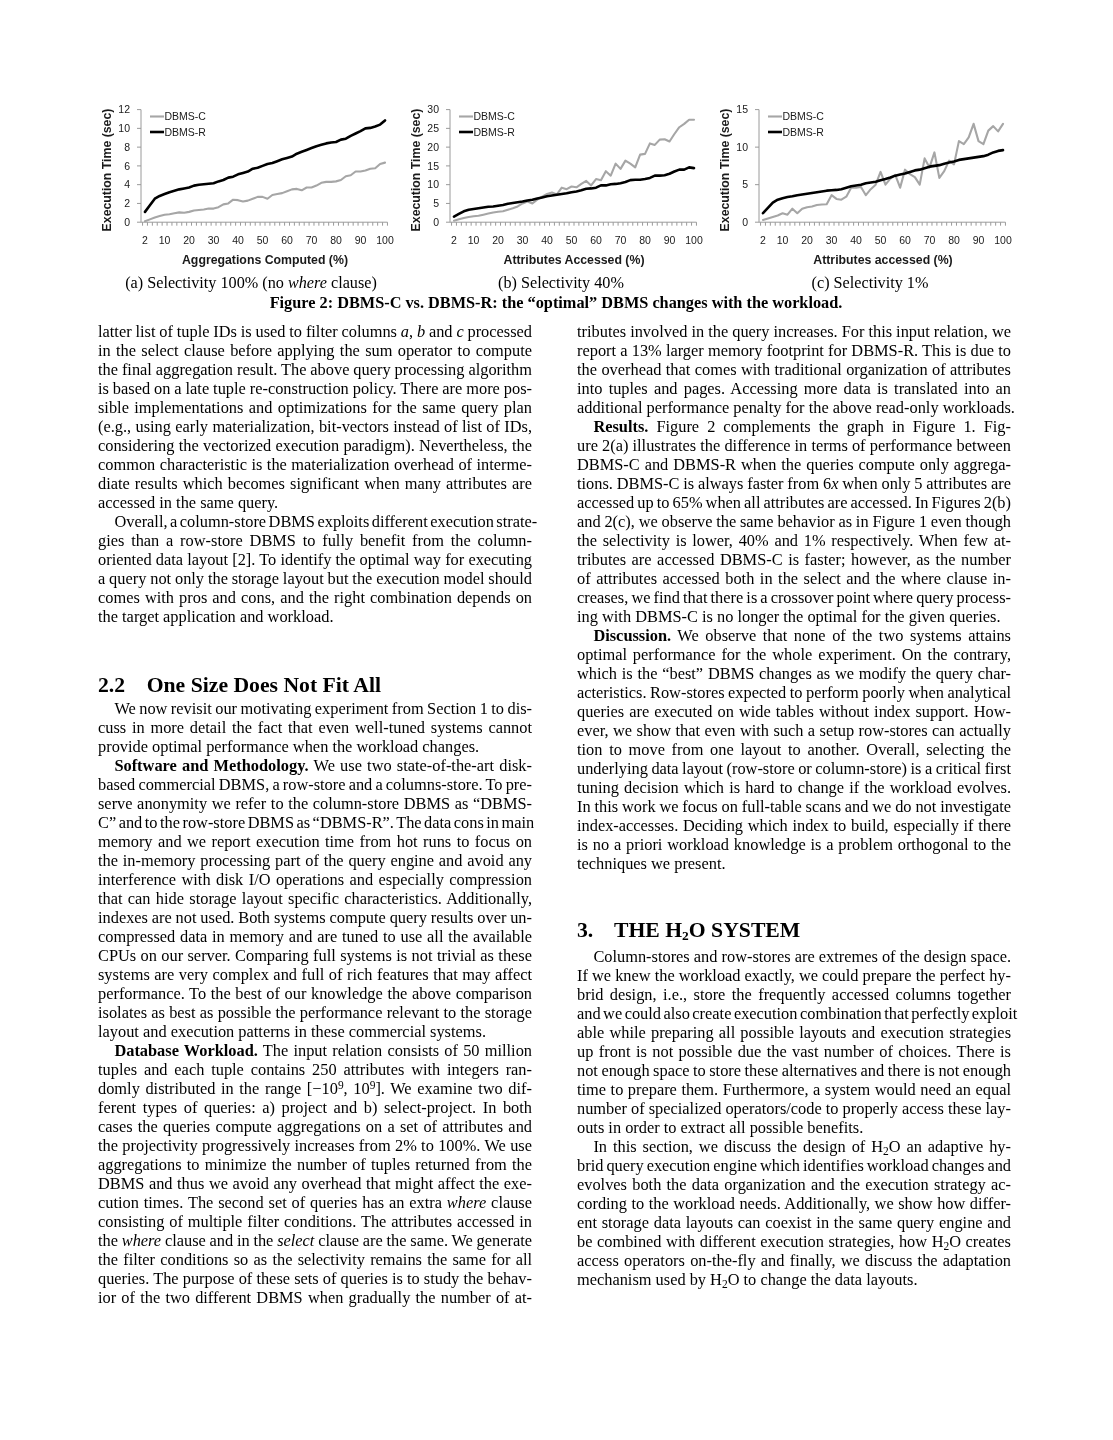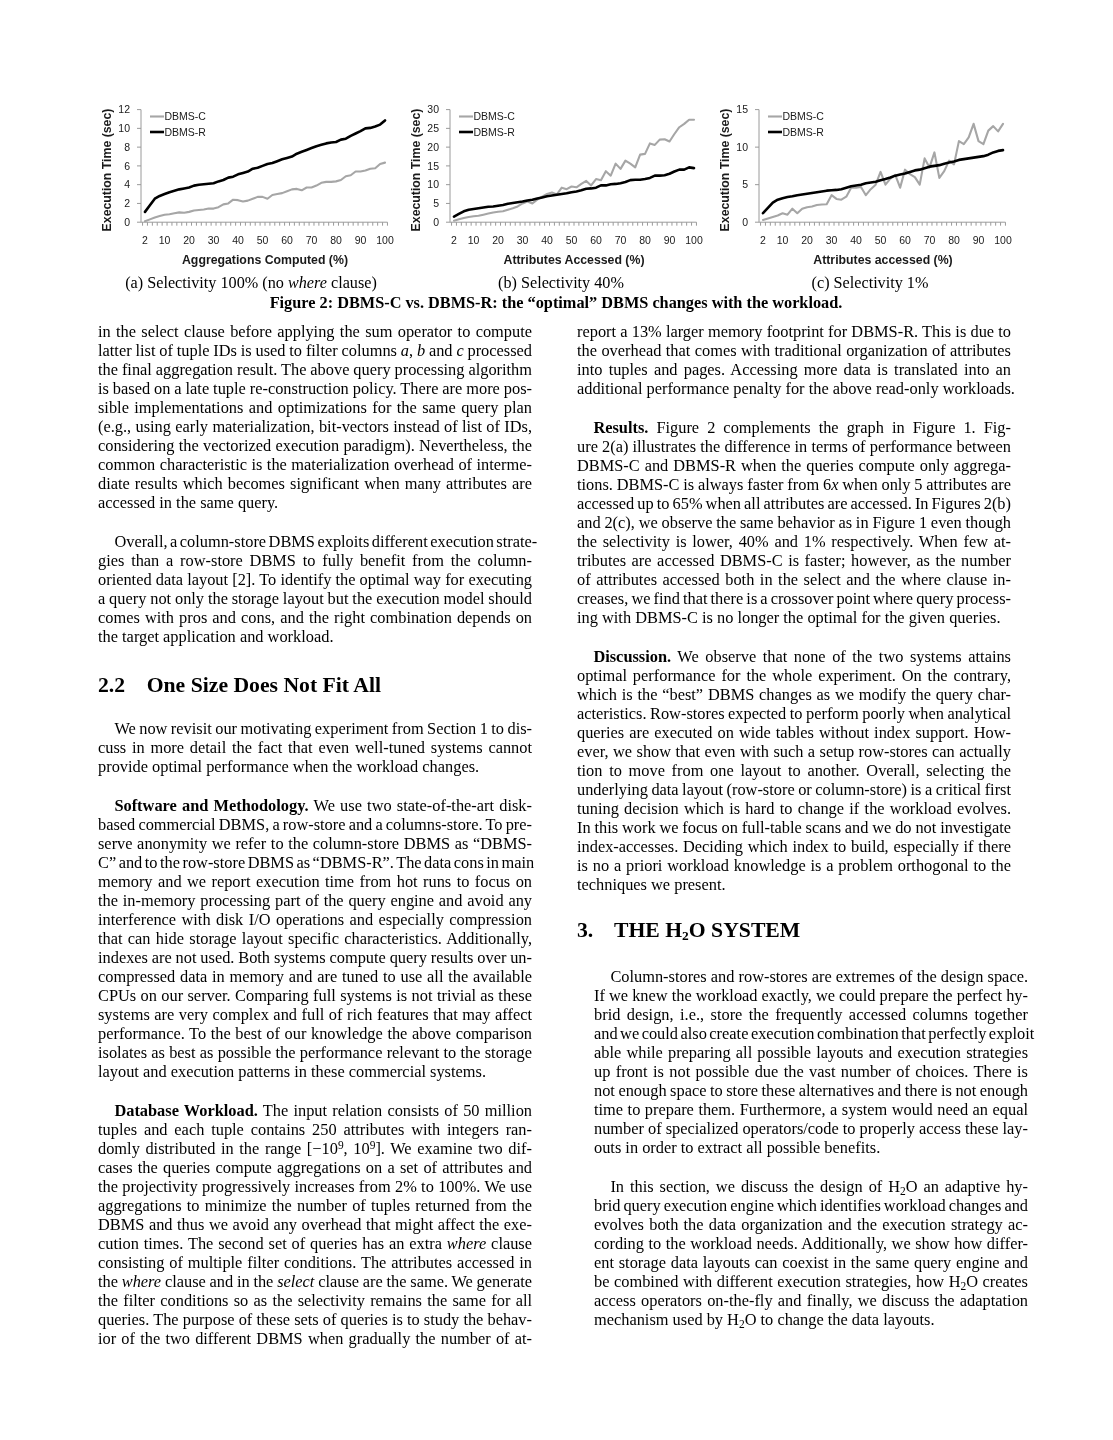--- a/index.html
+++ b/index.html
@@ -25,21 +25,21 @@
     position:absolute; top:293px; left:556px; transform:translateX(-50%);
     font-size:16.3px; line-height:19px; font-weight:bold; white-space:nowrap;
   }
 
   .col { position:absolute; width:434px; font-size:16.37px; line-height:19px; }
   .line {
     height:19px; white-space:nowrap; text-align:justify; text-align-last:justify;
     word-spacing:-1.6px;
   }
   .line.last { text-align-last:left; word-spacing:0; }
-  .para.indent .line:first-child { text-indent:16.4px;margin-top:20px; }
+  .para.indent .line:first-child { text-indent:16.4px; }
   .line sup, .line sub, .sec-title sub { font-size:70%; line-height:0; }
   .line sup { vertical-align:0.45em; }
   .line sub { vertical-align:-0.25em; }
 
   .sec-heading {
     position:absolute; font-weight:bold; font-size:21.7px; line-height:26px; white-space:nowrap;
   }
   .sec-heading .sec-num { position:absolute; left:0; top:0; }
   .sec-heading .sec-title { position:absolute; top:0; }
   .sec-title sub { vertical-align:-0.2em; font-size:62%; }
@@ -306,22 +306,22 @@
     <text x="69.5" y="37.8" class="legend-label">DBMS-R</text>
   </svg>
 
 <div class="subcaption" style="left:251px"><span>(a) Selectivity 100% (no </span><i>where</i><span> clause)</span></div>
 <div class="subcaption" style="left:561px"><span>(b) Selectivity 40%</span></div>
 <div class="subcaption" style="left:870px"><span>(c) Selectivity 1%</span></div>
 <div class="caption">Figure 2: DBMS-C vs. DBMS-R: the “optimal” DBMS changes with the workload.</div>
 
 <div class="col" style="left:98px; top:322.3px">
     <div class="para">
+      <div class="line"><span>latter list of tuple IDs is used to filter columns </span><i>a</i><span>, </span><i>b</i><span> and </span><i>c</i><span> processed</span></div>
       <div class="line">in the select clause before applying the sum operator to compute</div>
-      <div class="line"><span>latter list of tuple IDs is used to filter columns </span><i>a</i><span>, </span><i>b</i><span> and </span><i>c</i><span> processed</span></div>
       <div class="line">the final aggregation result. The above query processing algorithm</div>
       <div class="line">is based on a late tuple re-construction policy. There are more pos-</div>
       <div class="line">sible implementations and optimizations for the same query plan</div>
       <div class="line">(e.g., using early materialization, bit-vectors instead of list of IDs,</div>
       <div class="line">considering the vectorized execution paradigm). Nevertheless, the</div>
       <div class="line">common characteristic is the materialization overhead of interme-</div>
       <div class="line">diate results which becomes significant when many attributes are</div>
       <div class="line last">accessed in the same query.</div>
     </div>
     <div class="para indent">
@@ -359,35 +359,37 @@
       <div class="line">CPUs on our server. Comparing full systems is not trivial as these</div>
       <div class="line">systems are very complex and full of rich features that may affect</div>
       <div class="line">performance. To the best of our knowledge the above comparison</div>
       <div class="line">isolates as best as possible the performance relevant to the storage</div>
       <div class="line last">layout and execution patterns in these commercial systems.</div>
     </div>
     <div class="para indent">
       <div class="line"><b>Database Workload.</b><span> The input relation consists of 50 million</span></div>
       <div class="line">tuples and each tuple contains 250 attributes with integers ran-</div>
       <div class="line"><span>domly distributed in the range [−10</span><sup>9</sup><span>, 10</span><sup>9</sup><span>]. We examine two dif-</span></div>
+      <div class="line">ferent types of queries: a) project and b) select-project. In both</div>
       <div class="line">cases the queries compute aggregations on a set of attributes and</div>
       <div class="line">the projectivity progressively increases from 2% to 100%. We use</div>
       <div class="line">aggregations to minimize the number of tuples returned from the</div>
       <div class="line">DBMS and thus we avoid any overhead that might affect the exe-</div>
       <div class="line"><span>cution times. The second set of queries has an extra </span><i>where</i><span> clause</span></div>
       <div class="line">consisting of multiple filter conditions. The attributes accessed in</div>
       <div class="line"><span>the </span><i>where</i><span> clause and in the </span><i>select</i><span> clause are the same. We generate</span></div>
       <div class="line">the filter conditions so as the selectivity remains the same for all</div>
       <div class="line">queries. The purpose of these sets of queries is to study the behav-</div>
       <div class="line">ior of the two different DBMS when gradually the number of at-</div>
     </div>
   </div>
 
 <div class="col" style="left:577px; top:322.3px">
     <div class="para">
+      <div class="line">tributes involved in the query increases. For this input relation, we</div>
       <div class="line">report a 13% larger memory footprint for DBMS-R. This is due to</div>
       <div class="line">the overhead that comes with traditional organization of attributes</div>
       <div class="line">into tuples and pages. Accessing more data is translated into an</div>
       <div class="line last">additional performance penalty for the above read-only workloads.</div>
     </div>
     <div class="para indent">
       <div class="line"><b>Results.</b><span> Figure 2 complements the graph in Figure 1. Fig-</span></div>
       <div class="line">ure 2(a) illustrates the difference in terms of performance between</div>
       <div class="line">DBMS-C and DBMS-R when the queries compute only aggrega-</div>
       <div class="line"><span>tions. DBMS-C is always faster from 6</span><i>x</i><span> when only 5 attributes are</span></div>
@@ -414,21 +416,21 @@
       <div class="line">is no a priori workload knowledge is a problem orthogonal to the</div>
       <div class="line last">techniques we present.</div>
     </div>
   </div>
 
 <div class="sec-heading" style="left:577px; top:917.4px; width:434px; height:26px">
   <span class="sec-num">3.</span>
   <span class="sec-title" style="left:37px"><span>THE H</span><sub>2</sub><span>O SYSTEM</span></span>
 </div>
 
-<div class="col" style="left:594px; top:946.7px">
+<div class="col" style="left:577px; top:946.7px">
     <div class="para indent">
       <div class="line">Column-stores and row-stores are extremes of the design space.</div>
       <div class="line">If we knew the workload exactly, we could prepare the perfect hy-</div>
       <div class="line">brid design, i.e., store the frequently accessed columns together</div>
       <div class="line">and we could also create execution combination that perfectly exploit</div>
       <div class="line">able while preparing all possible layouts and execution strategies</div>
       <div class="line">up front is not possible due the vast number of choices. There is</div>
       <div class="line">not enough space to store these alternatives and there is not enough</div>
       <div class="line">time to prepare them. Furthermore, a system would need an equal</div>
       <div class="line">number of specialized operators/code to properly access these lay-</div>

